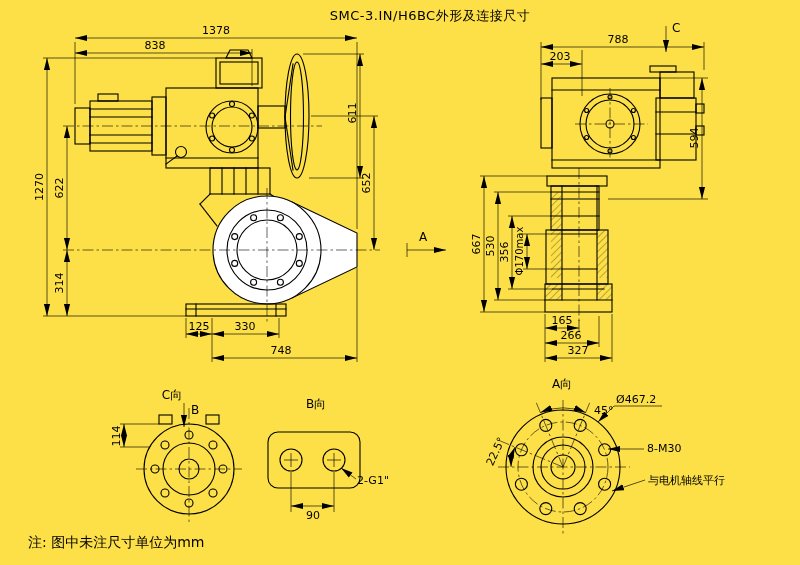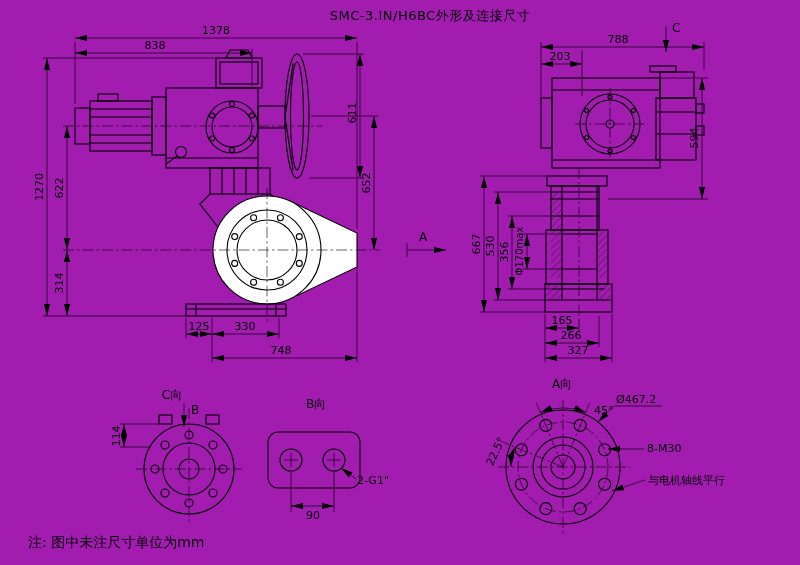--- a/index.html
+++ b/index.html
@@ -1,17 +1,17 @@
 <!DOCTYPE html>
 <html><head>
 <meta charset="utf-8">
 <style>
   *{box-sizing:border-box}
   html,body{margin:0;padding:0;background:#e8e8e8}
-  .page{width:800px;height:565px;background:#a21caf;position:relative;overflow:hidden;margin:0 auto}
+  .page{width:800px;height:565px;background:#fde047;position:relative;overflow:hidden;margin:0 auto}
   svg{display:block}
   text{fill:#000;font-family:"DejaVu Sans","Liberation Sans",sans-serif}
   .t-title{font-size:13px;letter-spacing:.5px}
   .t-dim{font-size:11px}
   .t-dims{font-size:10px}
   .t-lab{font-size:12px}
   .t-note{font-size:14px}
   .ol{stroke:#000;stroke-width:1.1;fill:none;stroke-linecap:square;stroke-linejoin:miter}
   .olf{stroke:#000;stroke-width:1.1;fill:#fff;stroke-linejoin:miter}
   .dl{stroke:#000;stroke-width:.65;fill:none}

